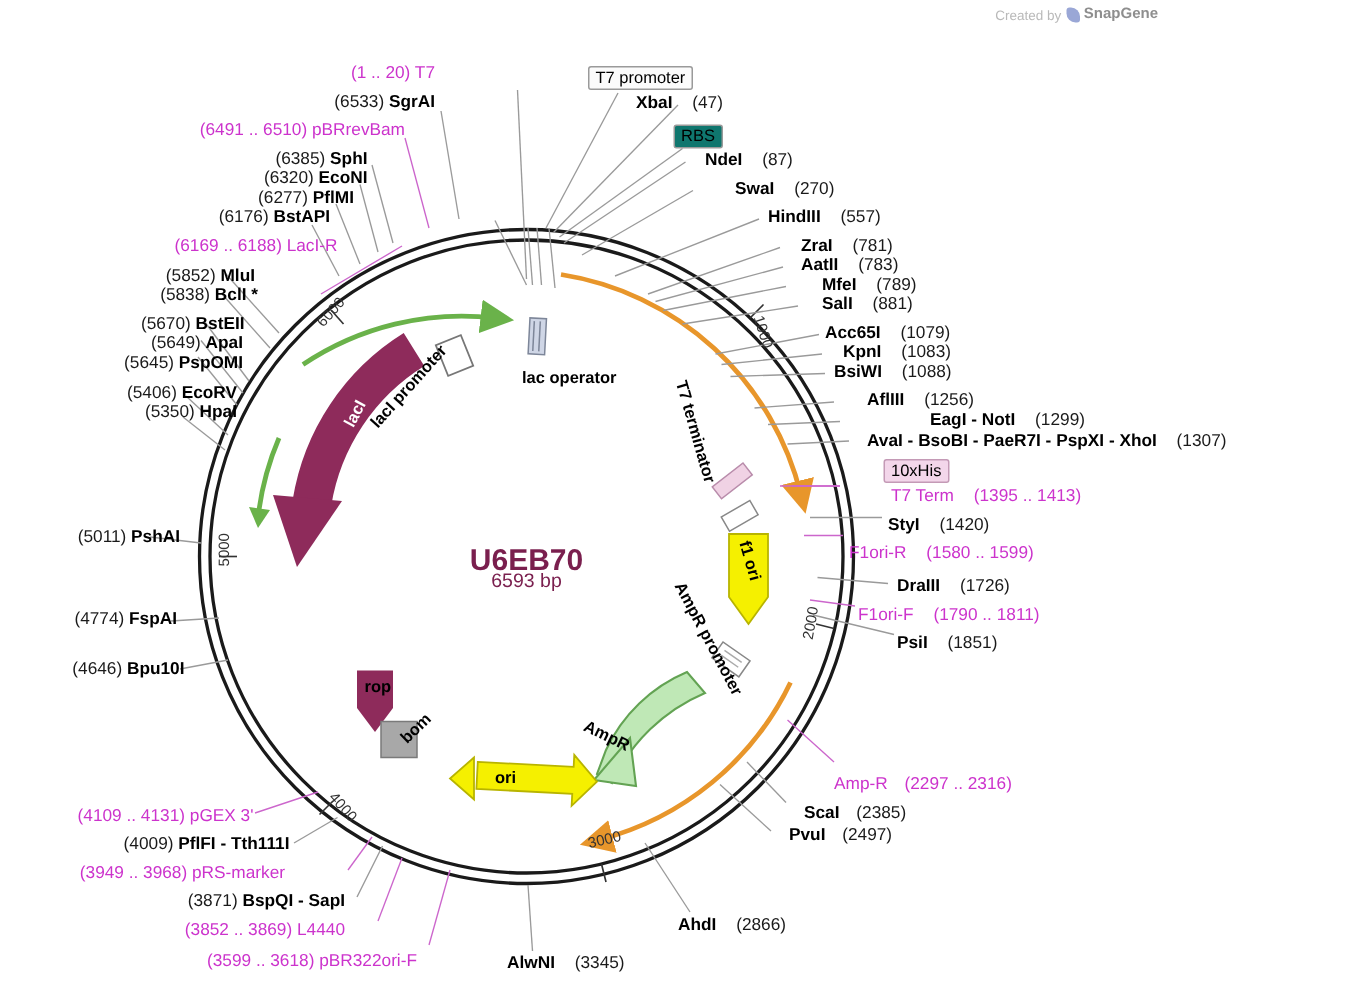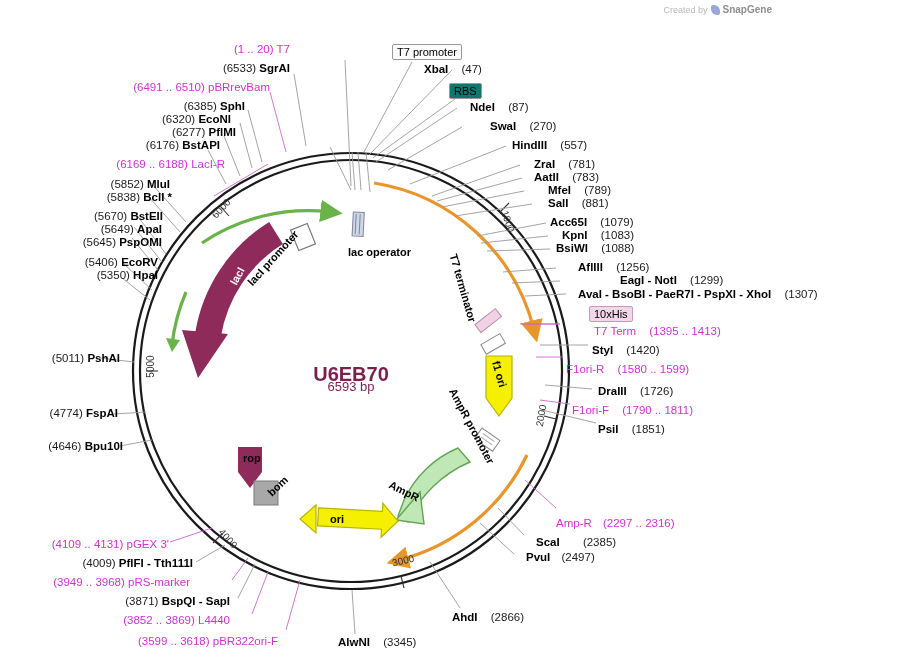--- a/index.html
+++ b/index.html
@@ -336,21 +336,21 @@
     <span class="name">SgrAI</span>
   </div>
   <div class="lbl feat r" style="left:90px; top:81px; width:180px;">
     <span class="pos">(6491 .. 6510)</span>
     <span class="name">pBRrevBam</span>
   </div>
   <div class="lbl enz r" style="left:120px; top:100px; width:125px;">
     <span class="pos">(6385)</span>
     <span class="name">SphI</span>
   </div>
-  <div class="lbl enz r" style="left:96px; top:113px; width:135px;">
+  <div class="lbl enz r" style="left:110px; top:113px; width:135px;">
     <span class="pos">(6320)</span>
     <span class="name">EcoNI</span>
   </div>
   <div class="lbl enz r" style="left:100px; top:126px; width:136px;">
     <span class="pos">(6277)</span>
     <span class="name">PflMI</span>
   </div>
   <div class="lbl enz r" style="left:88px; top:139px; width:132px;">
     <span class="pos">(6176)</span>
     <span class="name">BstAPI</span>
@@ -431,21 +431,21 @@
   <div class="lbl enz l" style="left:452px; top:611px;">
     <span class="name">AhdI</span>
     <span class="pos" style="margin-left:10px;">(2866)</span>
   </div>
   <div class="lbl enz l" style="left:526px; top:551px;">
     <span class="name">PvuI</span>
     <span class="pos" style="margin-left:8px;">(2497)</span>
   </div>
   <div class="lbl enz l" style="left:536px; top:536px;">
     <span class="name">ScaI</span>
-    <span class="pos" style="margin-left:20px;">(2385)</span>
+    <span class="pos" style="margin-left:8px;">(2385)</span>
   </div>
   <div class="lbl feat l" style="left:556px; top:517px;">
     <span class="name">Amp-R</span>
     <span class="pos" style="margin-left:8px;">(2297 .. 2316)</span>
   </div>
 
   <div class="lbl enz l" style="left:598px; top:423px;">
     <span class="name">PsiI</span>
     <span class="pos" style="margin-left:10px;">(1851)</span>
   </div>

